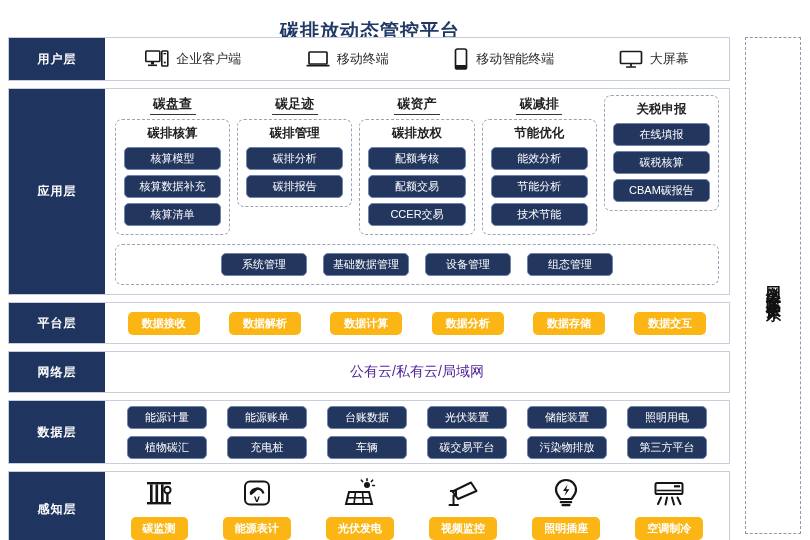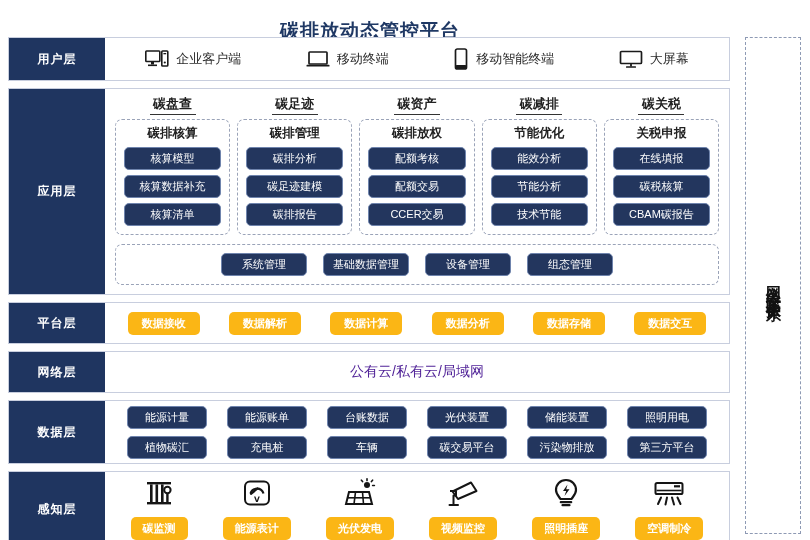--- a/index.html
+++ b/index.html
@@ -312,21 +312,20 @@
               <div class="pill-navy">核算数据补充</div>
               <div class="pill-navy">核算清单</div>
             </div>
           </div>
 
           <div class="app-group">
             <div class="group-title">碳足迹</div>
             <div class="dashed-box">
               <div class="sub-title">碳排管理</div>
               <div class="pill-navy">碳排分析</div>
-              <div class="pill-navy">碳足迹建模</div>
               <div class="pill-navy">碳排报告</div>
             </div>
           </div>
 
           <div class="app-group">
             <div class="group-title">碳资产</div>
             <div class="dashed-box">
               <div class="sub-title">碳排放权</div>
               <div class="pill-navy">配额考核</div>
               <div class="pill-navy">配额交易</div>
@@ -338,21 +337,20 @@
             <div class="group-title">碳减排</div>
             <div class="dashed-box">
               <div class="sub-title">节能优化</div>
               <div class="pill-navy">能效分析</div>
               <div class="pill-navy">节能分析</div>
               <div class="pill-navy">技术节能</div>
             </div>
           </div>
 
           <div class="app-group">
-            <div class="group-title">碳关税</div>
             <div class="dashed-box">
               <div class="sub-title">关税申报</div>
               <div class="pill-navy">在线填报</div>
               <div class="pill-navy">碳税核算</div>
               <div class="pill-navy">CBAM碳报告</div>
             </div>
           </div>
 
         </div>
 

